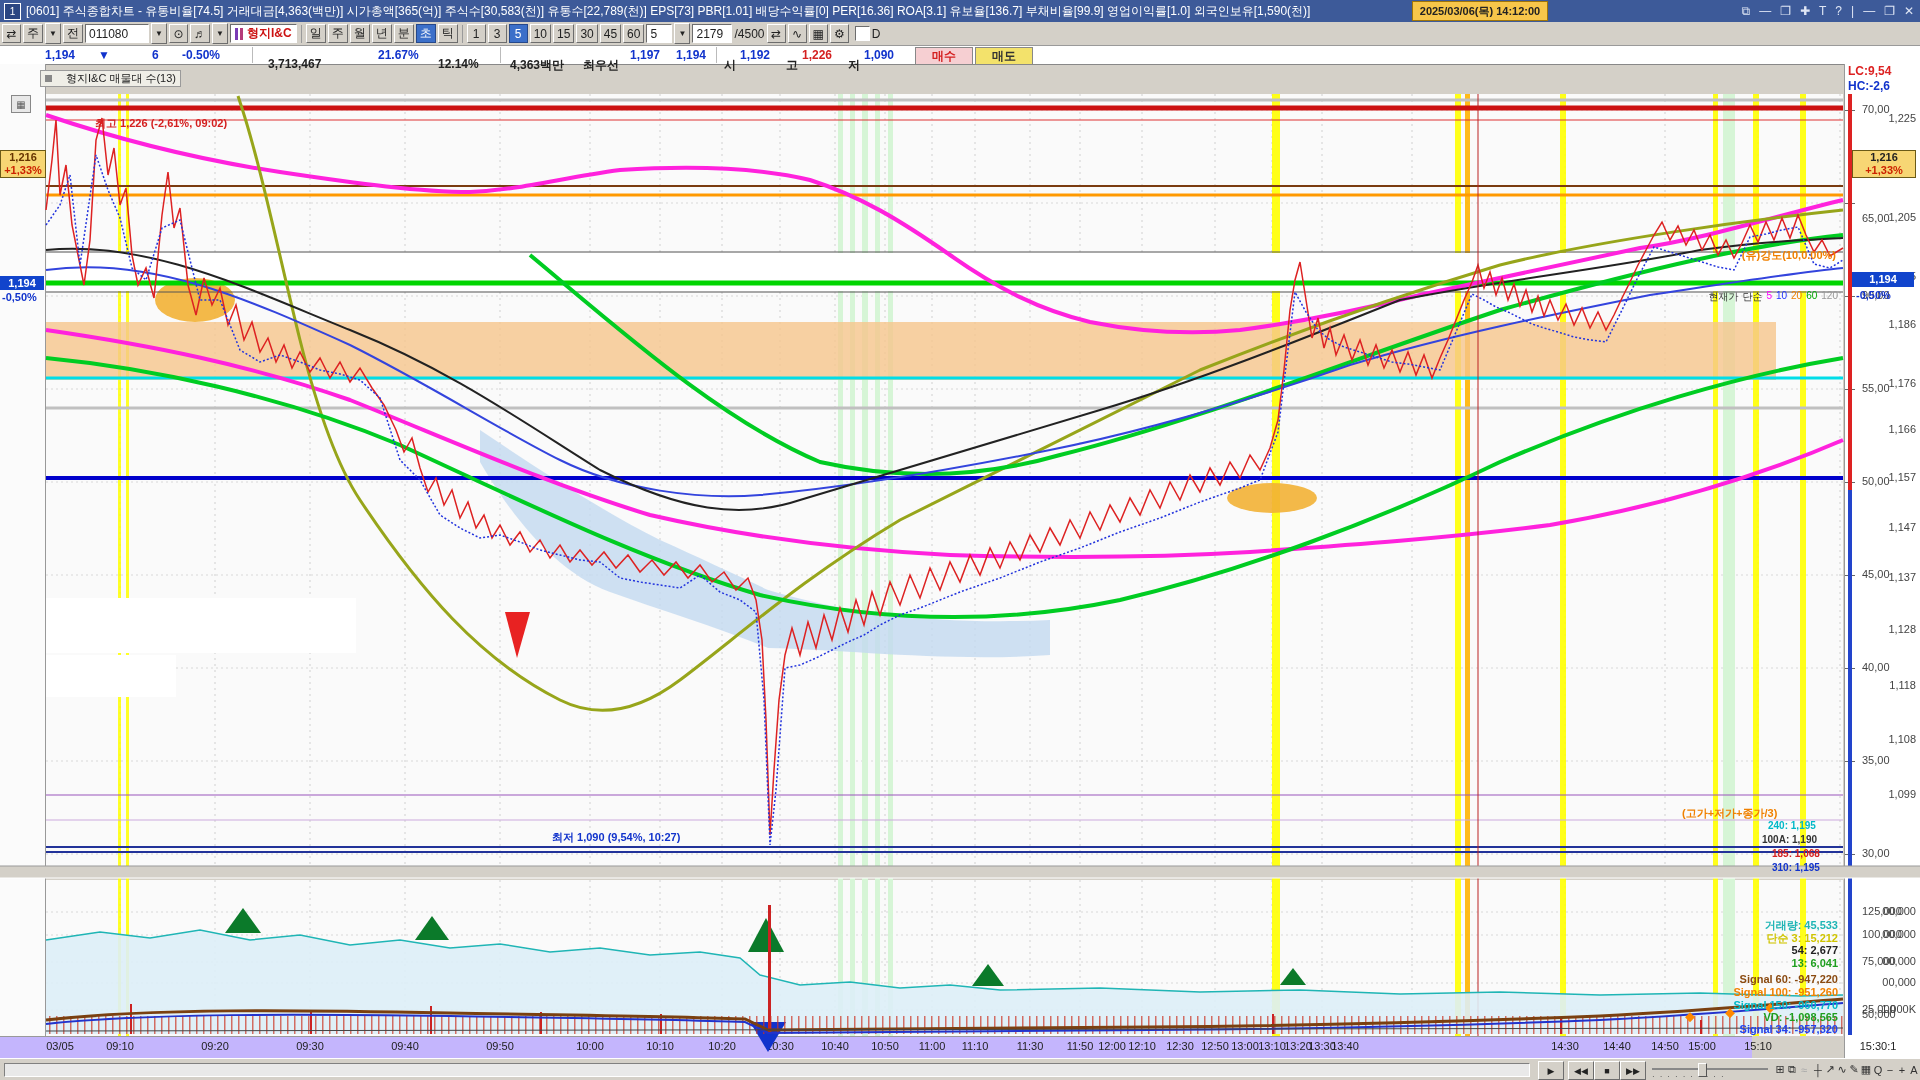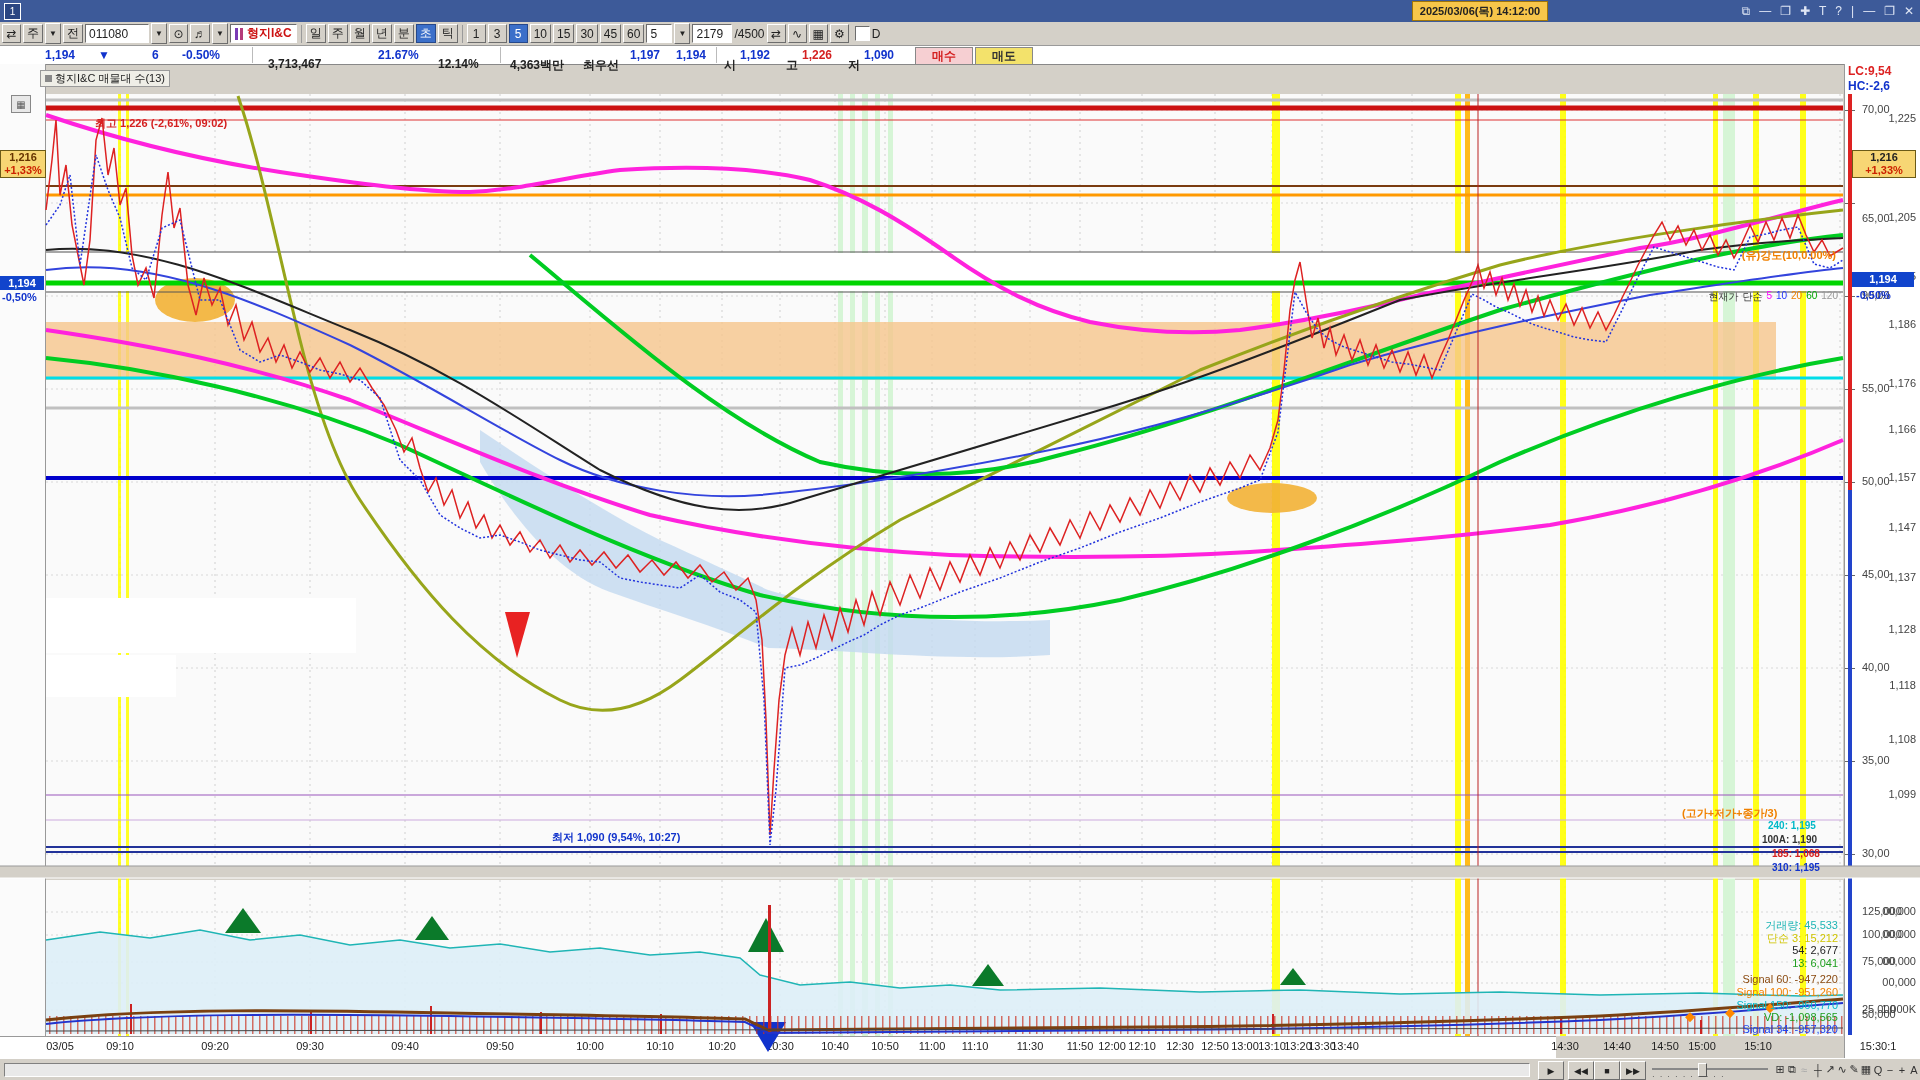--- a/index.html
+++ b/index.html
@@ -38,29 +38,29 @@
   .sellbtn{background:#f3e26b;color:#333;}
   
   .gutter-l{position:absolute;left:0;top:64px;width:45px;height:994px;background:#fbfbfb;border-right:1px solid #999;}
   .gutter-r{position:absolute;left:1844px;top:64px;width:76px;height:994px;background:#fff;border-left:1px solid #999;}
   .axlab{position:absolute;font-size:11px;color:#444;white-space:nowrap;}
   .axlab.r{left:1862px;} .axlab.l{right:4px;text-align:right;}
   .tickdash{position:absolute;left:1845px;width:10px;height:1px;background:#666;}
   .badge-y{position:absolute;background:#f7d674;border:1px solid #6b5a17;text-align:center;font-size:11px;font-weight:bold;line-height:13px;z-index:6;}
   .badge-b{position:absolute;background:#1144cc;color:#fff;text-align:center;font-size:11px;font-weight:bold;line-height:14px;z-index:6;}
   .chip{position:absolute;left:40px;top:70px;height:15px;background:#efeee7;border:1px solid #9a9a9a;
-        display:flex;align-items:center;gap:3px;font-size:11px;padding:0 4px;z-index:5;}
+        display:flex;align-items:center;gap:14px;font-size:11px;padding:0 4px;z-index:5;}
   .gridicon{position:absolute;left:11px;top:95px;width:18px;height:16px;background:#e8e8e8;border:1px solid #888;
         font-size:10px;display:flex;align-items:center;justify-content:center;color:#555;z-index:5;}
   .anno{position:absolute;font-size:11px;font-weight:bold;white-space:nowrap;z-index:5;}
   .ovl{position:absolute;font-size:10px;font-weight:bold;white-space:nowrap;z-index:5;}
-  .indlab{position:absolute;right:82px;font-size:11px;font-weight:normal;white-space:nowrap;z-index:5;text-align:right;}
+  .indlab{position:absolute;right:82px;font-size:11px;font-weight:bold;white-space:nowrap;z-index:5;text-align:right;}
   .malegend{position:absolute;top:290px;right:82px;z-index:5;font-size:10px;display:flex;gap:4px;}
   
-  .timeaxis{position:absolute;left:0;top:1036px;width:1556px;height:22px;background:#ffffff;border-top:1px solid #999;}
+  .timeaxis{position:absolute;left:0;top:1036px;width:1752px;height:22px;background:#c4b5fd;border-top:1px solid #999;}
   .tt{position:absolute;top:3px;font-size:11px;color:#222;transform:translateX(-50%);white-space:nowrap;}
   .cursor-badge{position:absolute;left:1412px;top:1px;width:134px;height:18px;background:#f7c64a;border:1px solid #a07508;
       font-size:11px;font-weight:bold;display:flex;align-items:center;justify-content:center;z-index:4;}
   
   .statusbar{position:absolute;left:0;top:1058px;width:1920px;height:22px;background:#d4d0c8;border-top:1px solid #fff;}
   .track{position:absolute;left:4px;top:4px;width:1524px;height:12px;background:#e9e9e9;border:1px solid;border-color:#808080 #fff #fff #808080;}
   .pbtn{position:absolute;top:2px;height:17px;width:24px;background:#d4d0c8;border:1px solid;border-color:#fff #6d6d6d #6d6d6d #fff;
         font-size:9px;display:flex;align-items:center;justify-content:center;}
   .slider-line{position:absolute;left:1652px;top:9px;width:116px;height:2px;background:#888;}
   .slider-dots{position:absolute;left:1652px;top:13px;width:116px;font-size:8px;color:#555;letter-spacing:5px;}
@@ -70,20 +70,21 @@
   svg{position:absolute;left:0;top:0;z-index:2;pointer-events:none;}
   .z5{z-index:5;}
 </style>
 </head>
 <body>
 
 <div id="app">
 
   <div class="titlebar">
     <div class="appicon">1</div>
+    <div class="title-text">[0601] 주식종합차트 - 유통비율[74.5] 거래대금[4,363(백만)] 시가총액[365(억)] 주식수[30,583(천)] 유통수[22,789(천)] EPS[73] PBR[1.01] 배당수익률[0] PER[16.36] ROA[3.1] 유보율[136.7] 부채비율[99.9] 영업이익률[1.0] 외국인보유[1,590(천)]</div>
   </div>
   <div class="winctl">
     <span>⧉</span>
     <span>—</span>
     <span>❐</span>
     <span>✚</span>
     <span>T</span>
     <span>?</span>
     <span>|</span>
     <span>—</span>

